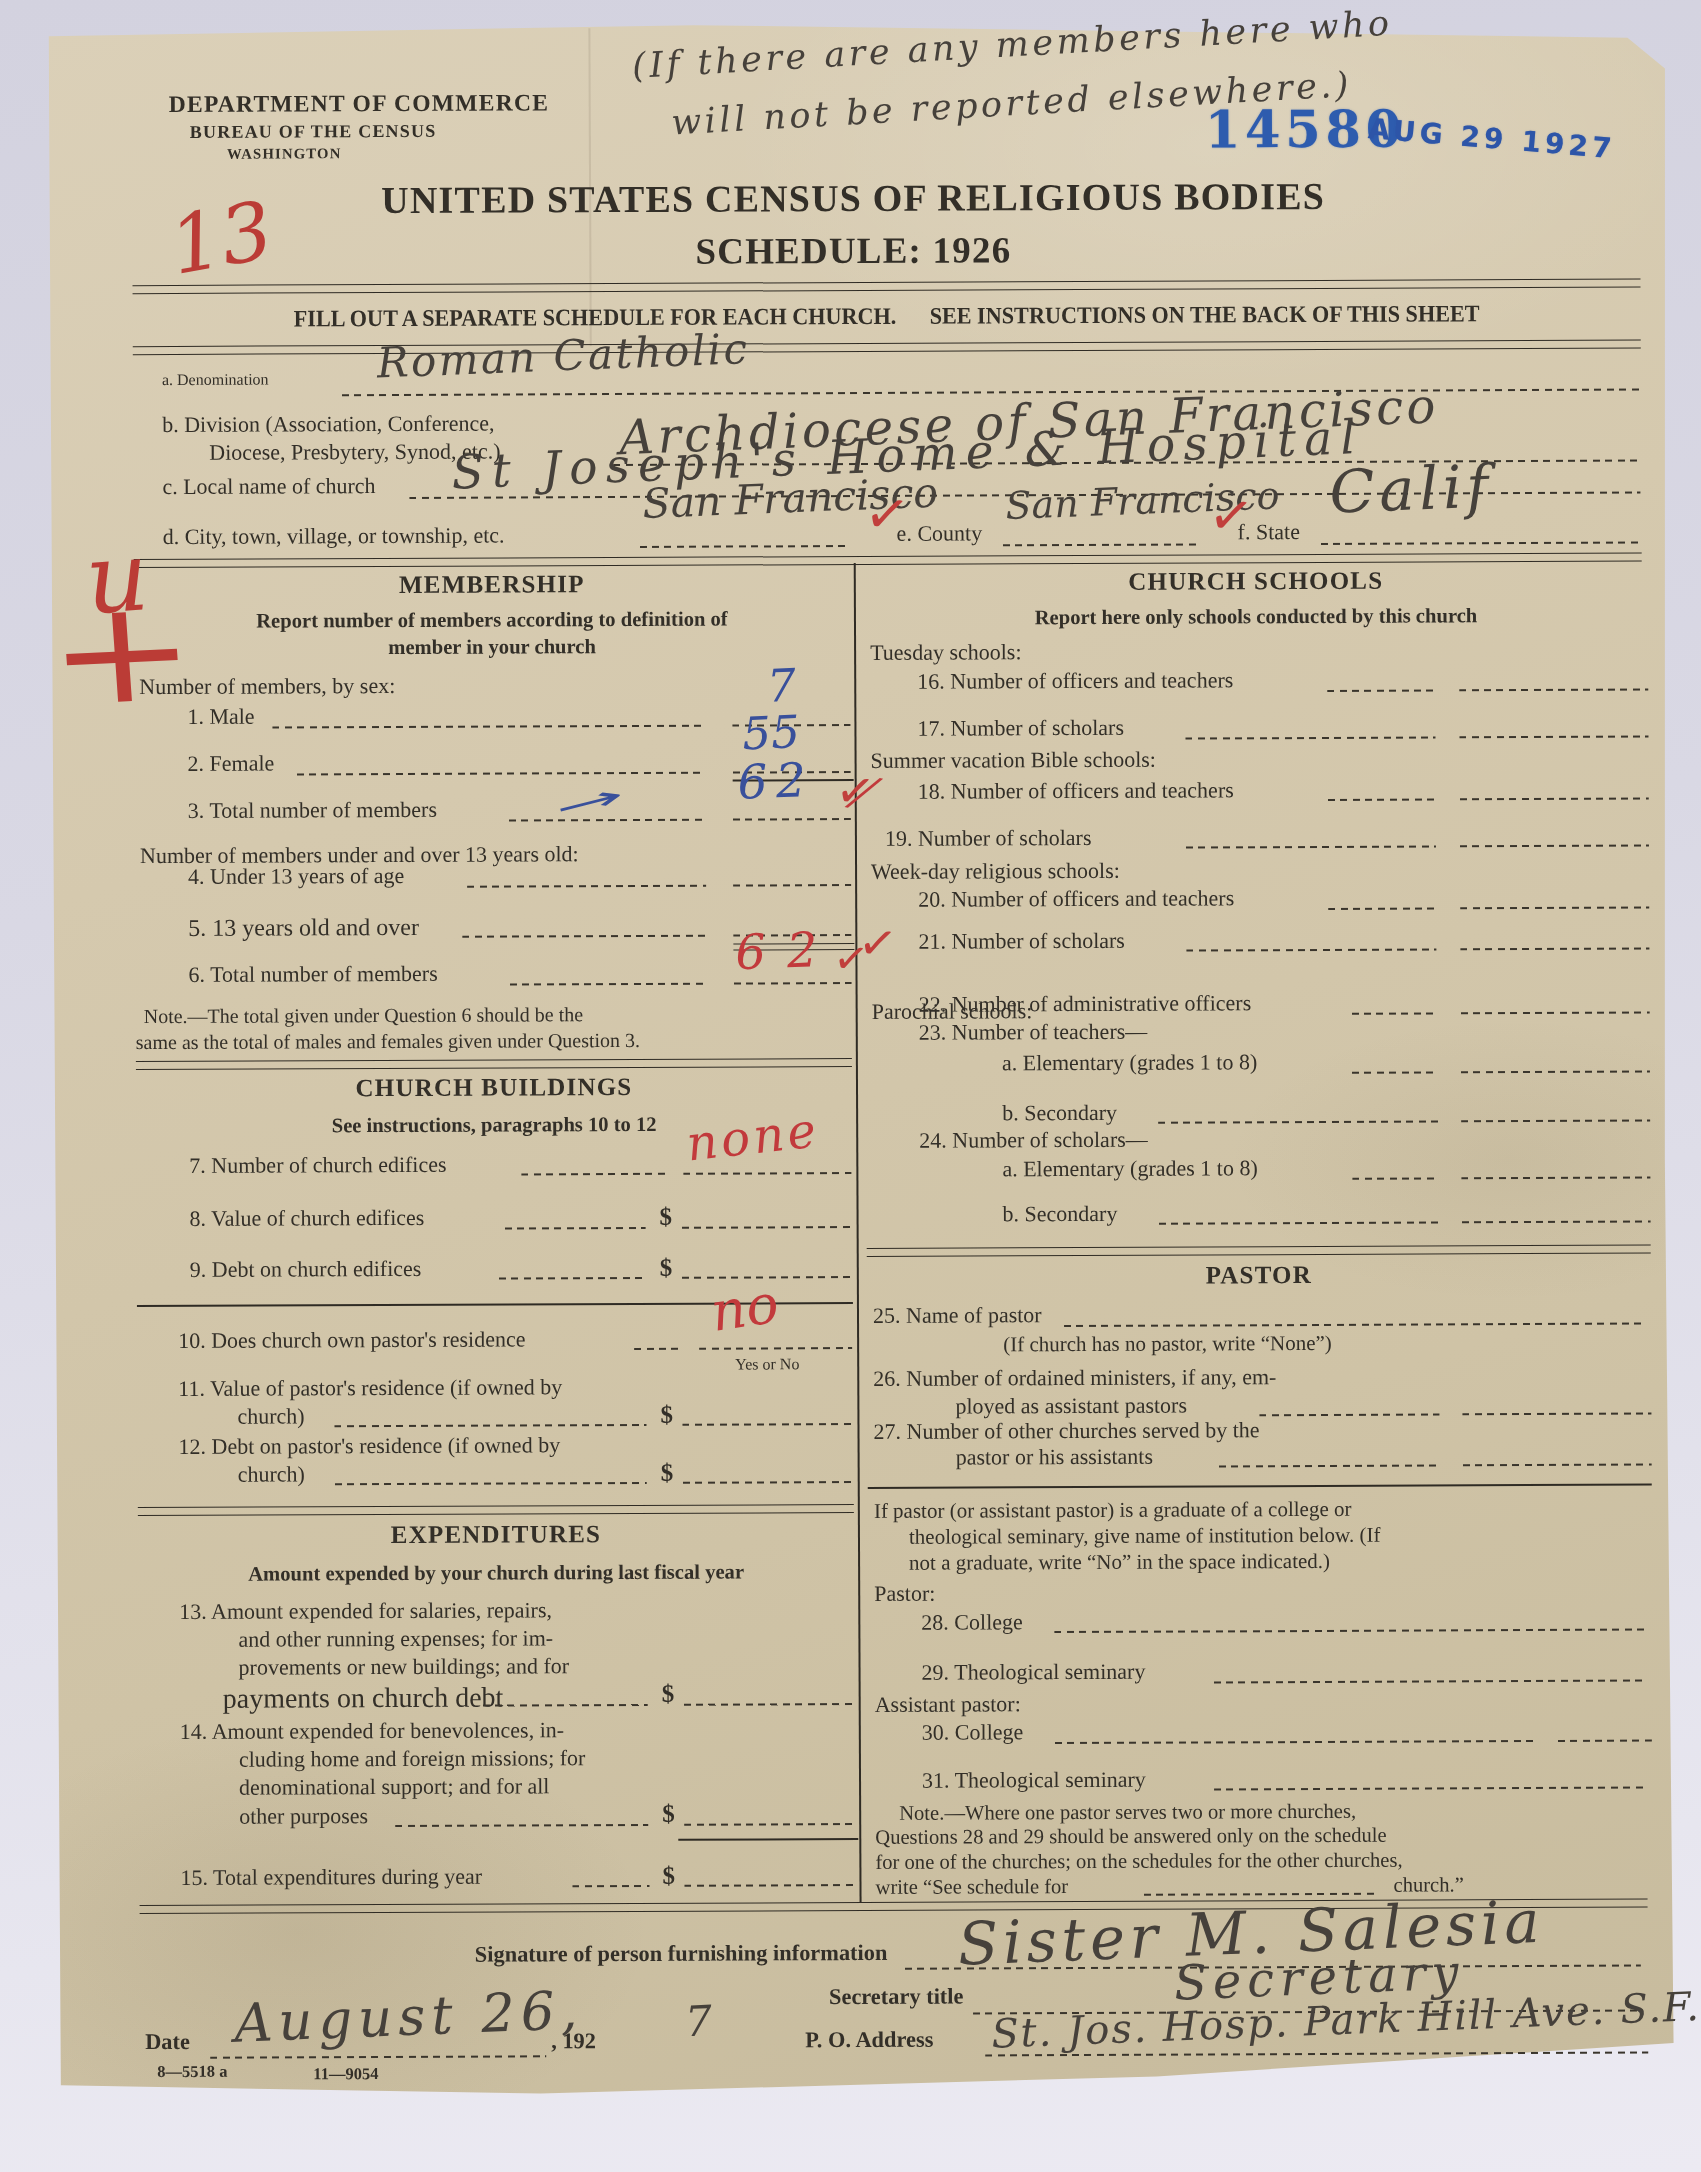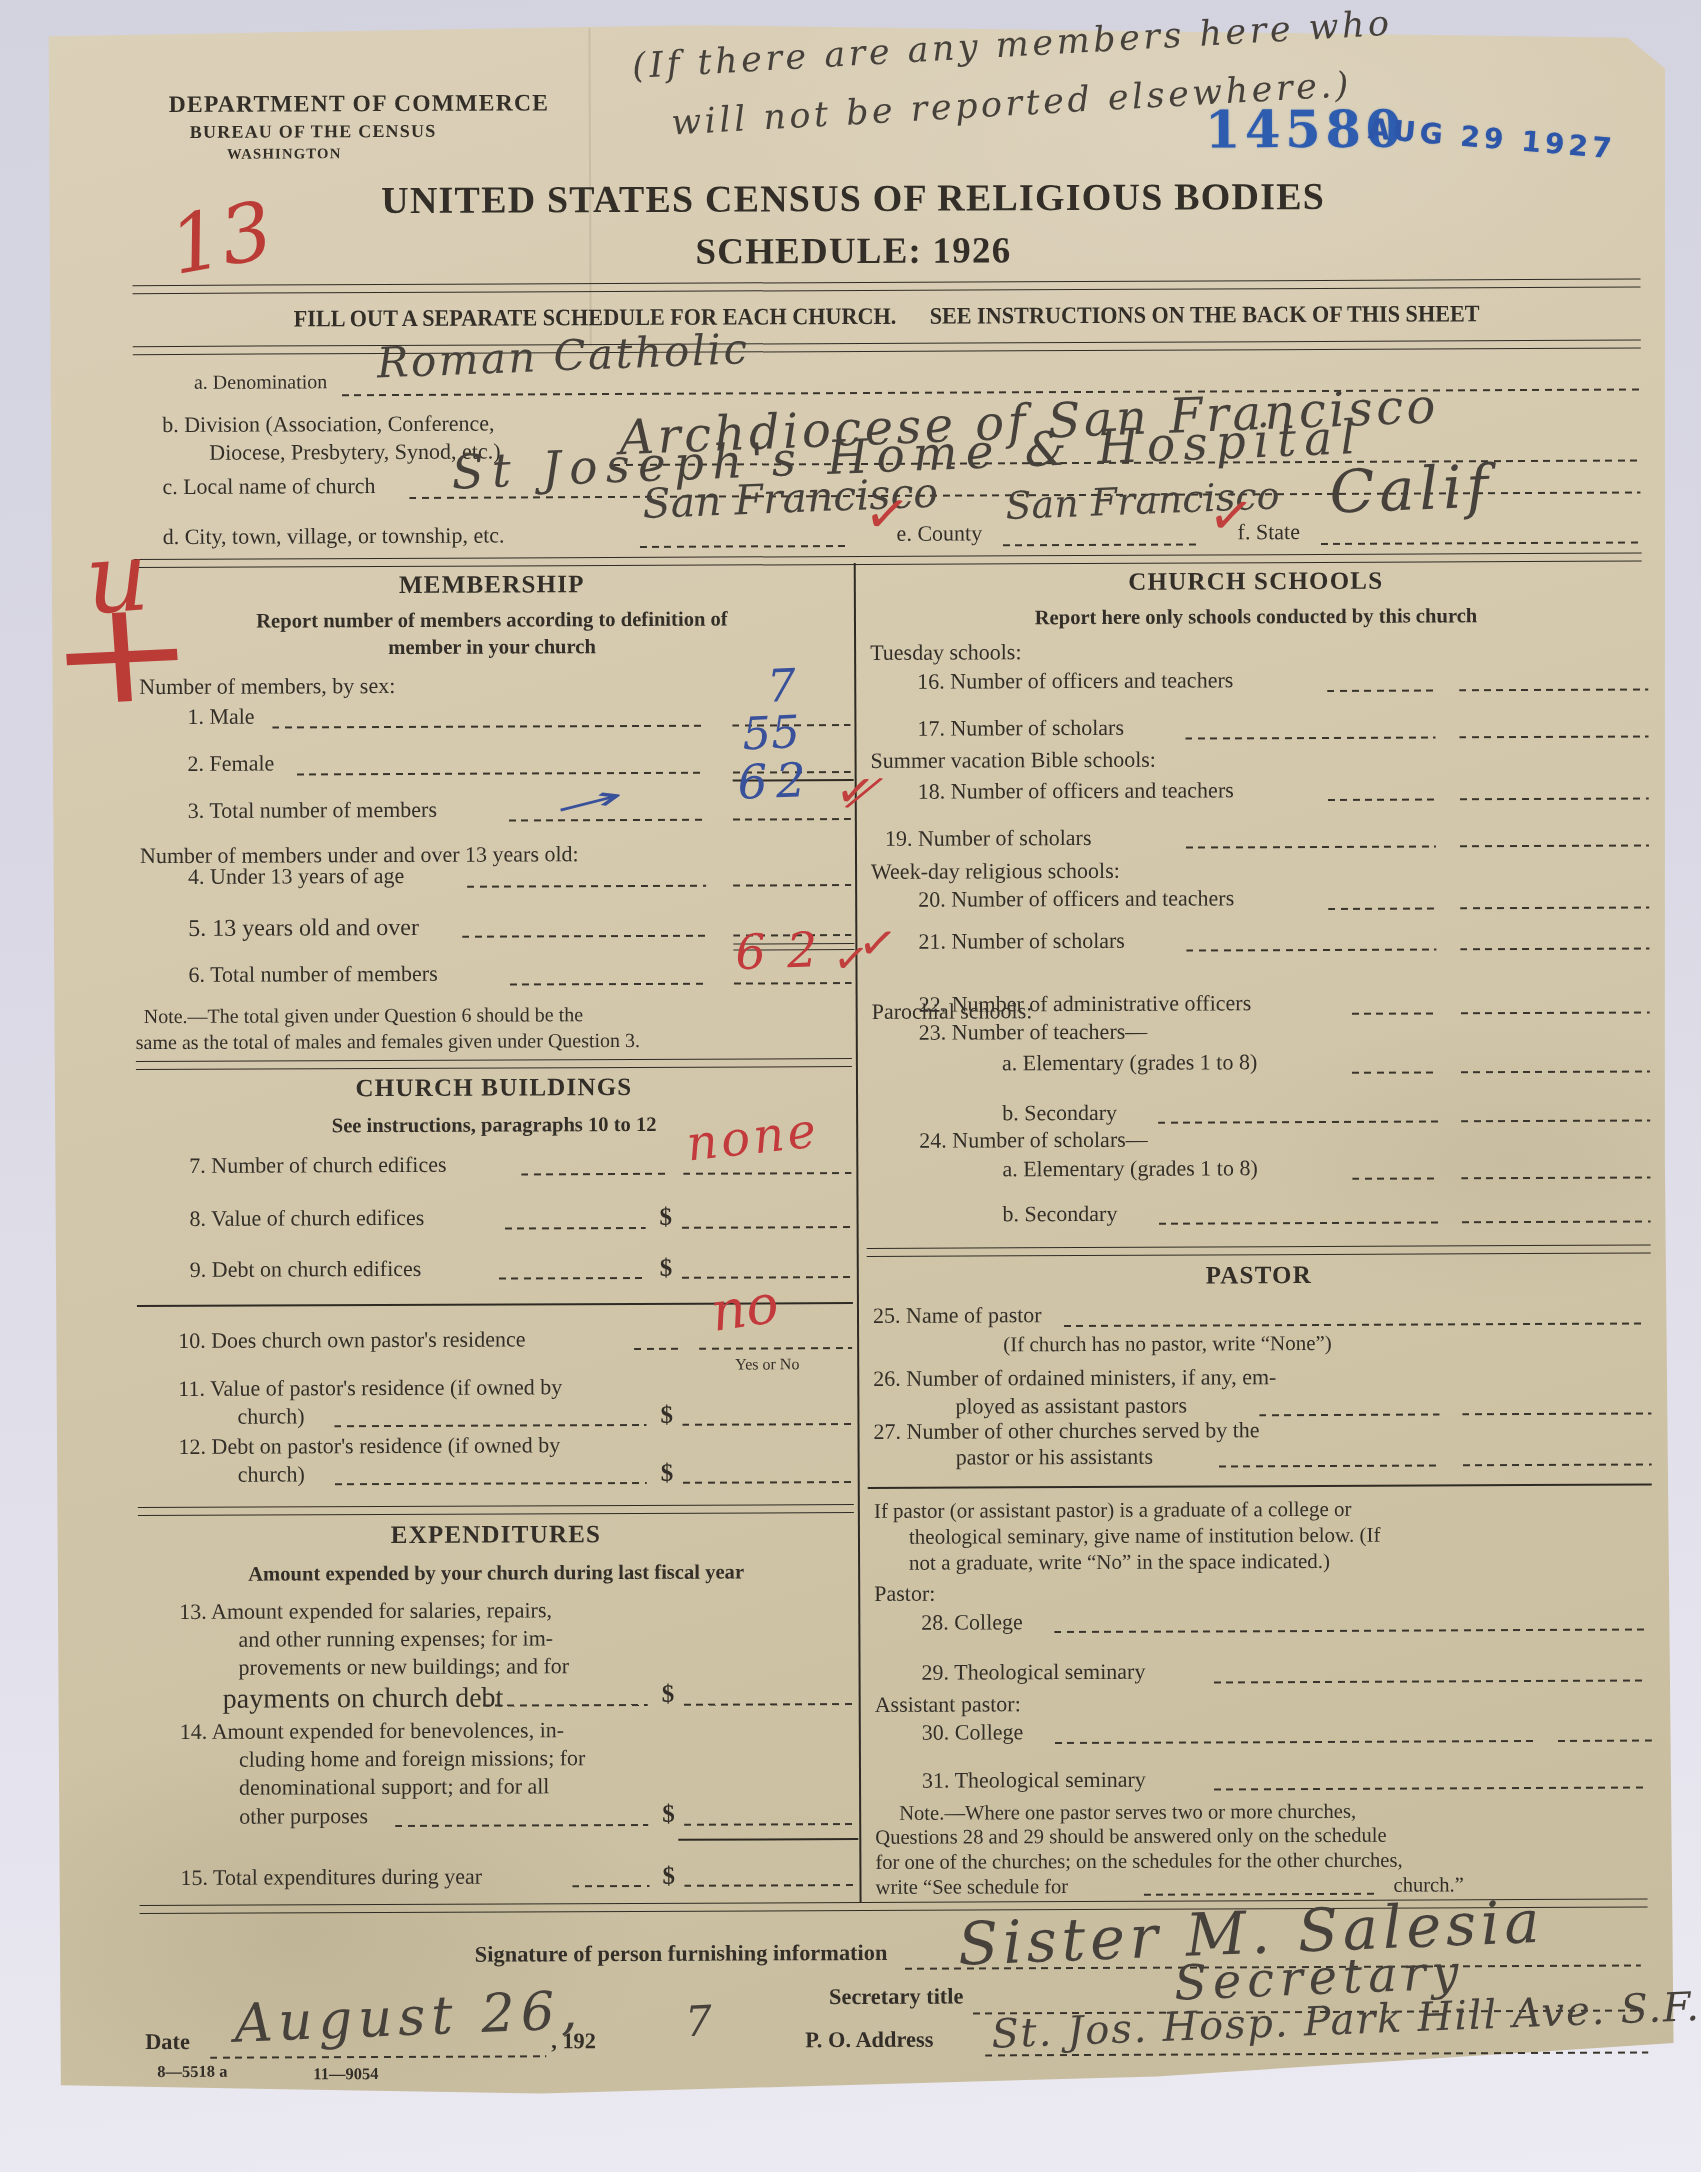--- a/index.html
+++ b/index.html
@@ -58,21 +58,21 @@
     <div class="stamp" style="left:1209px;top:101px;font-size:51px;letter-spacing:4.7px;">14580</div>
     <div class="datestamp" style="left:1372px;top:125px;font-size:28px;letter-spacing:4.1px;">AUG 29 1927</div>
     <div class="hand redink" style="left:174px;top:189px;font-size:80px;transform:rotate(-10deg);">13</div>
 
     <div class="lbl b ctr" style="left:268px;top:176px;width:1178px;font-size:38px;letter-spacing:1.2px;">UNITED STATES CENSUS OF RELIGIOUS BODIES</div>
     <div class="lbl b ctr" style="left:268px;top:229px;width:1178px;font-size:37px;letter-spacing:1.2px;">SCHEDULE: 1926</div>
     <div class="rule2" style="left:136px;top:282px;width:1508px;"></div>
     <div class="lbl b ctr pre" style="left:136px;top:303px;width:1508px;font-size:23.6px;transform:scaleX(0.94);transform-origin:center;">FILL OUT A SEPARATE SCHEDULE FOR EACH CHURCH.      SEE INSTRUCTIONS ON THE BACK OF THIS SHEET</div>
     <div class="rule2" style="left:136px;top:343px;width:1508px;"></div>
 
-    <div class="lbl" style="left:165px;top:368px;font-size:20px;margin-left:32px;">a. Denomination</div>
+    <div class="lbl" style="left:165px;top:368px;font-size:16px;">a. Denomination</div>
     <div class="dots" style="left:345px;top:392px;width:1299px;"></div>
     <div class="hand" style="left:380px;top:330px;font-size:42px;letter-spacing:2.4px;">Roman Catholic</div>
 
     <div class="lbl" style="left:165px;top:409px;font-size:22px;">b. Division (Association, Conference,</div>
     <div class="lbl" style="left:212px;top:437px;font-size:22px;">Diocese, Presbytery, Synod, etc.)</div>
     <div class="dots" style="left:616px;top:463px;width:1028px;"></div>
     <div class="hand" style="left:622px;top:394px;font-size:48px;letter-spacing:3.5px;">Archdiocese of San Francisco</div>
 
     <div class="lbl" style="left:165px;top:471px;font-size:22px;">c. Local name of church</div>
     <div class="dots" style="left:412px;top:495px;width:1231px;"></div>

